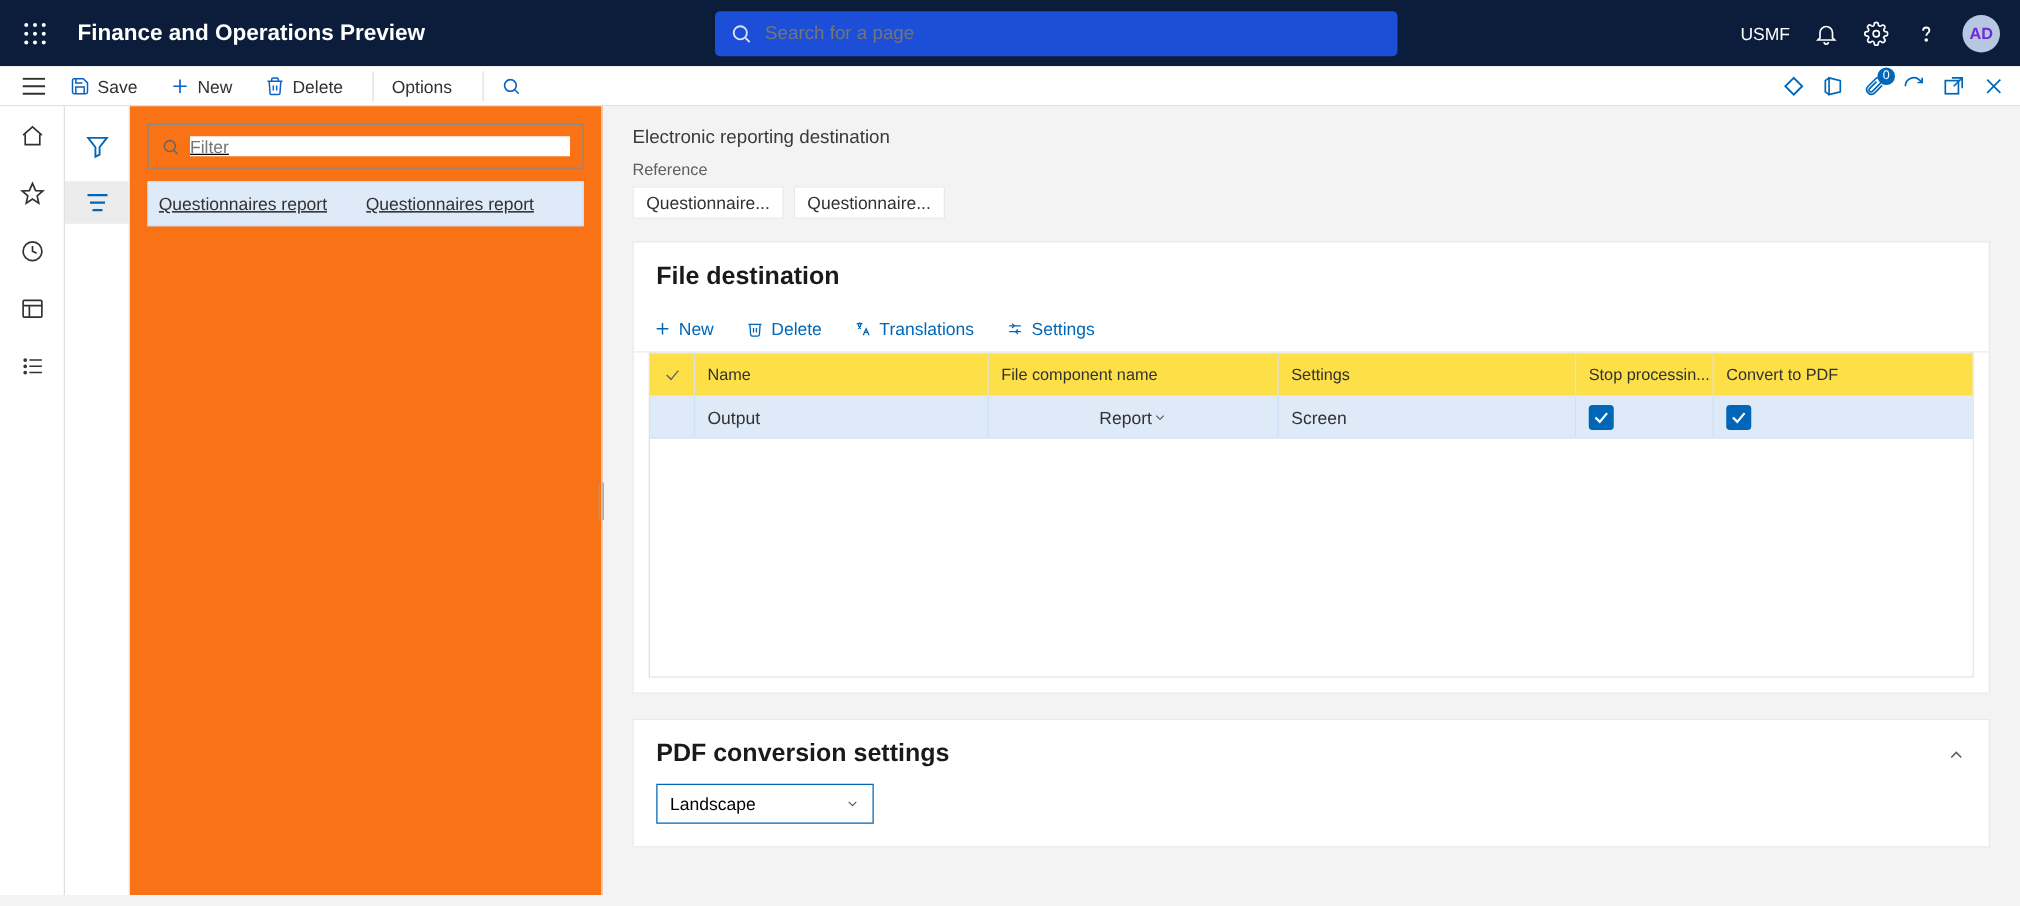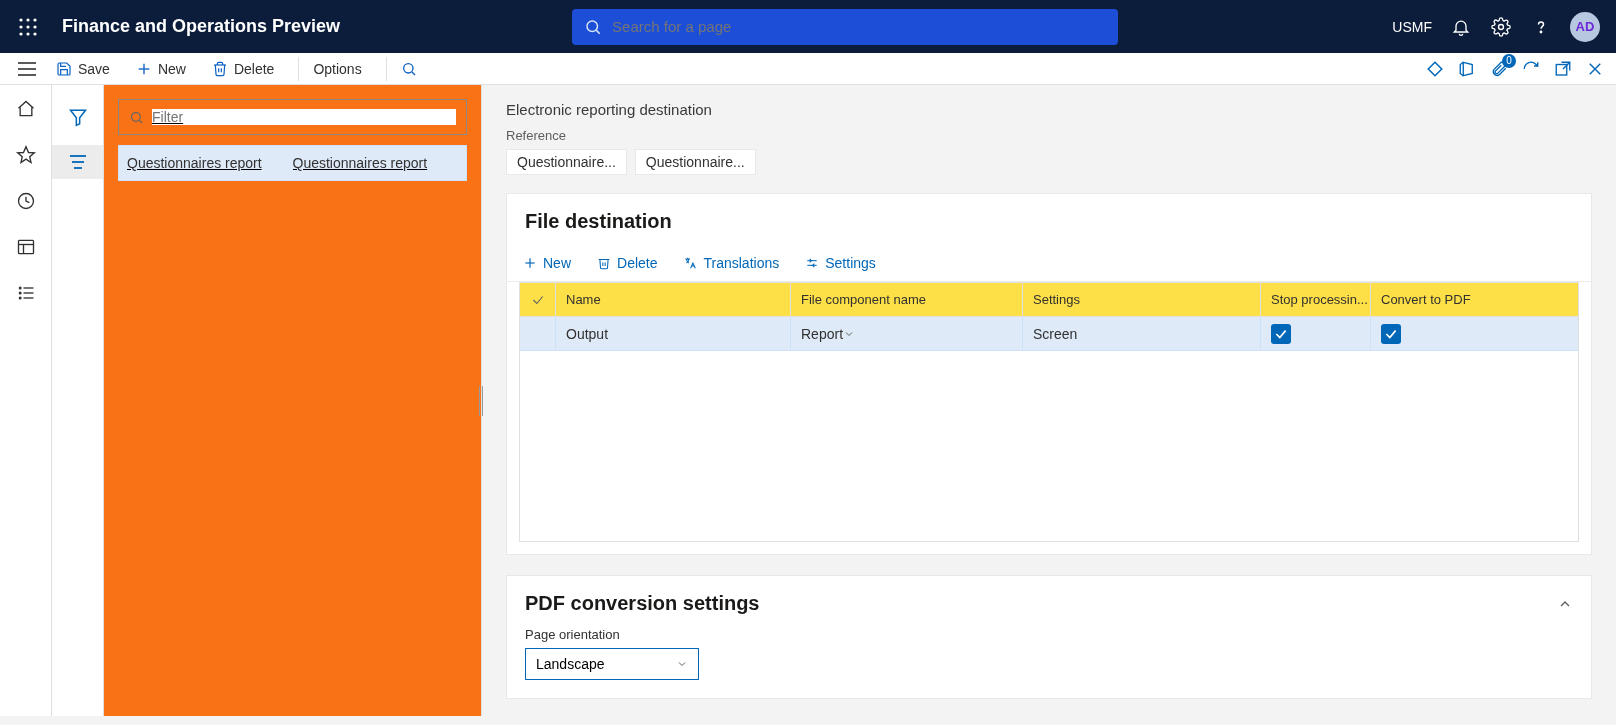--- a/index.html
+++ b/index.html
@@ -85,21 +85,21 @@
 .gh.c-file { width:232px; }
 .gh.c-set  { width:238px; }
 .gh.c-stop { width:110px; }
 .gh.c-pdf  { width:118px; border-right:none; }
 
 .grid-row { display:flex; background:#dfeaf9; border-bottom:1px solid #cde1f7; height:34px; }
 .gc { display:flex; align-items:center; padding:0 10px; font-size:14px; color:#323130;
   border-right:1px solid #cde1f7; position:relative; }
 .gc.sel { width:36px; justify-content:center; }
 .gc.c-name { width:235px; }
-.gc.c-file { width:232px; justify-content:flex-start; }
+.gc.c-file { width:232px; justify-content:center; }
 .gc.c-set  { width:238px; }
 .gc.c-stop { width:110px; }
 .gc.c-pdf  { width:118px; border-right:none; }
 .dd-caret { color:#605e5c; }
 .checkbox { width:20px; height:20px; background:#0067b8; border-radius:3px; display:flex; align-items:center; justify-content:center; cursor:pointer; }
 
 .grid-body { height:190px; background:#fff; }
 
 .field-group { padding:0 18px 18px; }
 .field-label { font-size:13px; color:#323130; margin-bottom:6px; }
@@ -401,21 +401,20 @@
     <div class="card">
       <div class="card-title row">
         <span>PDF conversion settings</span>
         <span class="collapse">
           <svg width="16" height="16" viewBox="0 0 24 24" fill="none" stroke="#605e5c" stroke-width="2">
               <polyline points="6 15 12 9 18 15"></polyline>
             </svg>
         </span>
       </div>
       <div class="field-group">
-        <div class="field-label">Page orientation</div>
         <div class="select">
           <span>Landscape</span>
           <svg width="12" height="12" viewBox="0 0 24 24" fill="none" stroke="#605e5c" stroke-width="2">
               <polyline points="6 9 12 15 18 9"></polyline>
             </svg>
         </div>
       </div>
     </div>
   </div>
 </div>

